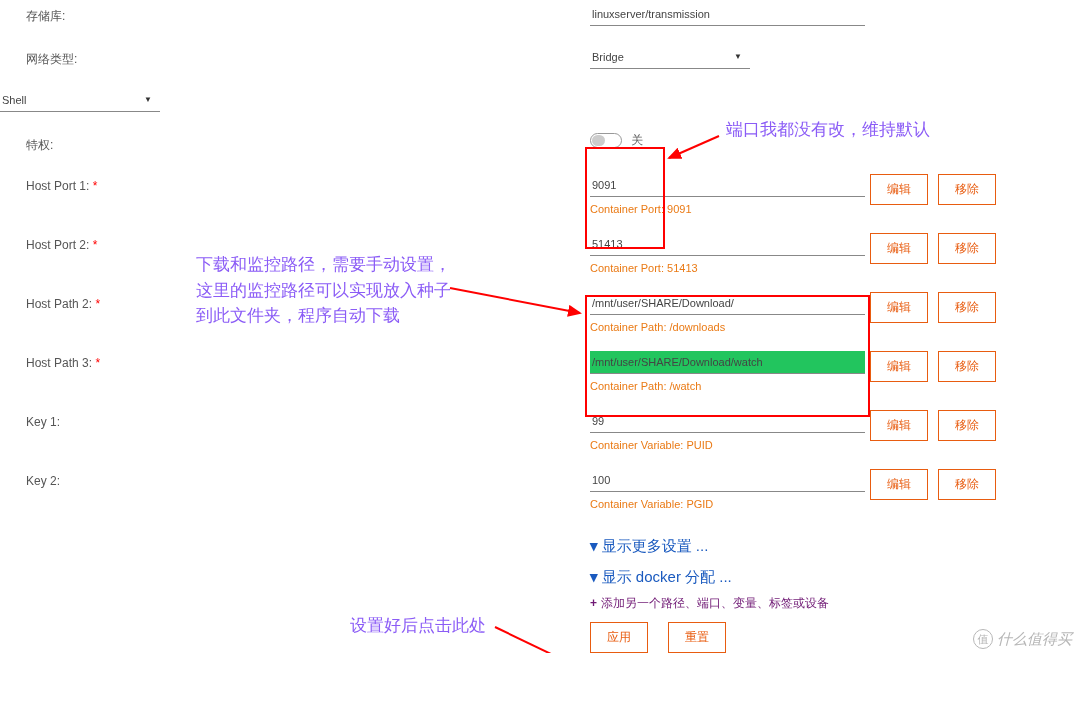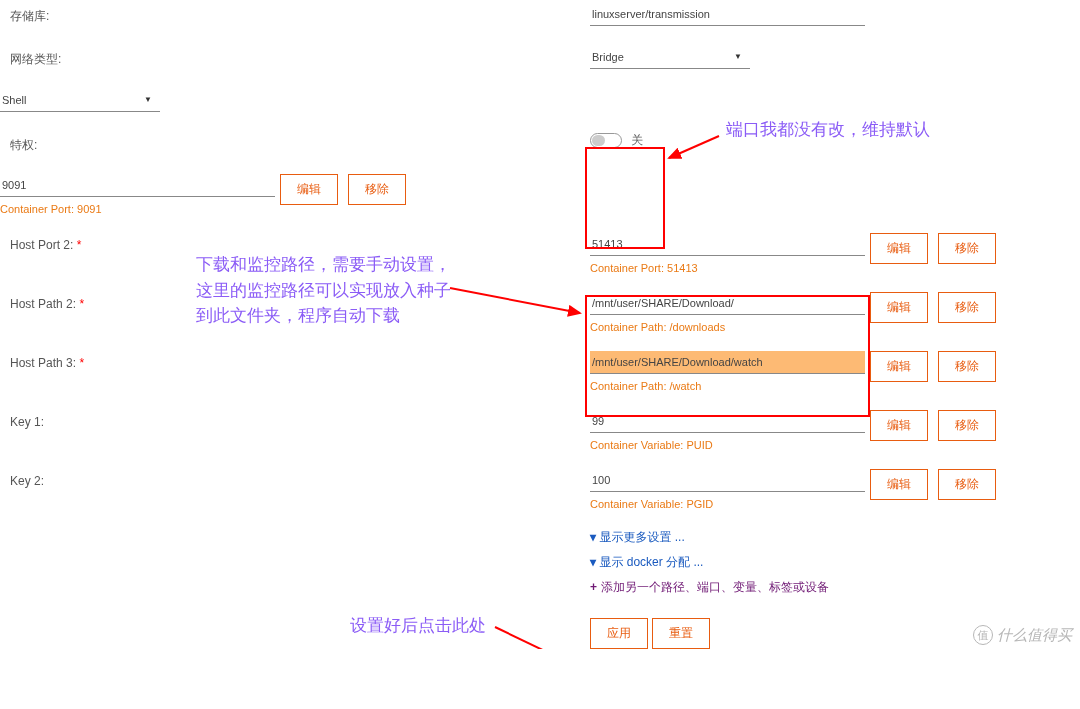--- a/index.html
+++ b/index.html
@@ -11,21 +11,21 @@
   width: 1080px;
   position: relative;
 }
 .form-row {
   display: flex;
   align-items: flex-start;
   padding: 3px 0;
 }
 .label-col {
   width: 590px;
-  padding-left: 10px;
+  padding-left: 26px;
   padding-top: 5px;
   color: #555;
 }
 .input-col {
   width: 280px;
   padding-right: 10px;
 }
 .btn-col {
   display: flex;
   gap: 10px;
@@ -35,21 +35,21 @@
   width: 270px;
   border: none;
   border-bottom: 1px solid #888;
   padding: 5px 2px;
   font-size: 11px;
   color: #444;
   background: transparent;
   outline: none;
 }
 input.underline-wide { width: 275px; }
-input.readonly-gray { background: #fdba74; }
+input.readonly-gray { background: #22c55e; }
 select.underline {
   appearance: none;
   -webkit-appearance: none;
   width: 160px;
 }
 .select-wrapper { position: relative; display: inline-block; }
 .select-wrapper::after {
   content: "▼";
   position: absolute;
   right: 8px;
@@ -82,25 +82,25 @@
 }
 .toggle::after {
   content: "";
   position: absolute;
   left: 1px; top: 1px;
   width: 13px; height: 11px;
   background: #ccc;
   border-radius: 6px;
 }
 .toggle-label { margin-left: 6px; color: #666; vertical-align: middle; }
-.expand-link { color: #1a5abf; font-size: 12px; cursor: pointer; margin-bottom: 8px; display: block; }
+.expand-link { color: #1a5abf; font-size: 15px; cursor: pointer; margin-bottom: 8px; display: block; margin-top: 12px; }
 .expand-link .caret { color: #1a5abf; font-weight: bold; }
 .add-link { color: #701a75; font-size: 12px; cursor: pointer; display: block; margin-top: 4px; }
 .plus { font-weight: bold; margin-right: 4px; }
-.action-row { margin-top: 22px; display: flex; gap: 4px; margin-left: 590px;}
+.action-row { margin-top: 10px; display: flex; gap: 20px; margin-left: 590px;}
 
 
 .anno { position: absolute; color: #8b5cf6; font-size: 17px; pointer-events: none; }
 .anno-box { position: absolute; border: 2px solid #ff0000; pointer-events: none; }
 .arrow-svg { position: absolute; pointer-events: none; }
 
 
 .watermark {
   position: absolute;
   right: 8px;
@@ -162,20 +162,21 @@
 <div class="form-row">
   <div class="label-col">特权:</div>
   <div class="input-col">
     <span class="toggle"></span>
     <span class="toggle-label">关</span>
   </div>
 </div>
 <div class="spacer"></div>
 
 <div class="form-row">
+  <div class="label-col"><span>Host Port 1:</span> <span class="required">*</span></div>
   <div class="input-col">
     <input class="underline underline-wide" value="9091" style="">
     <div class="helper">Container Port: 9091</div>
   </div>
   <div class="btn-col">
     <button class="btn">编辑</button>
     <button class="btn">移除</button>
   </div>
 </div>
 

